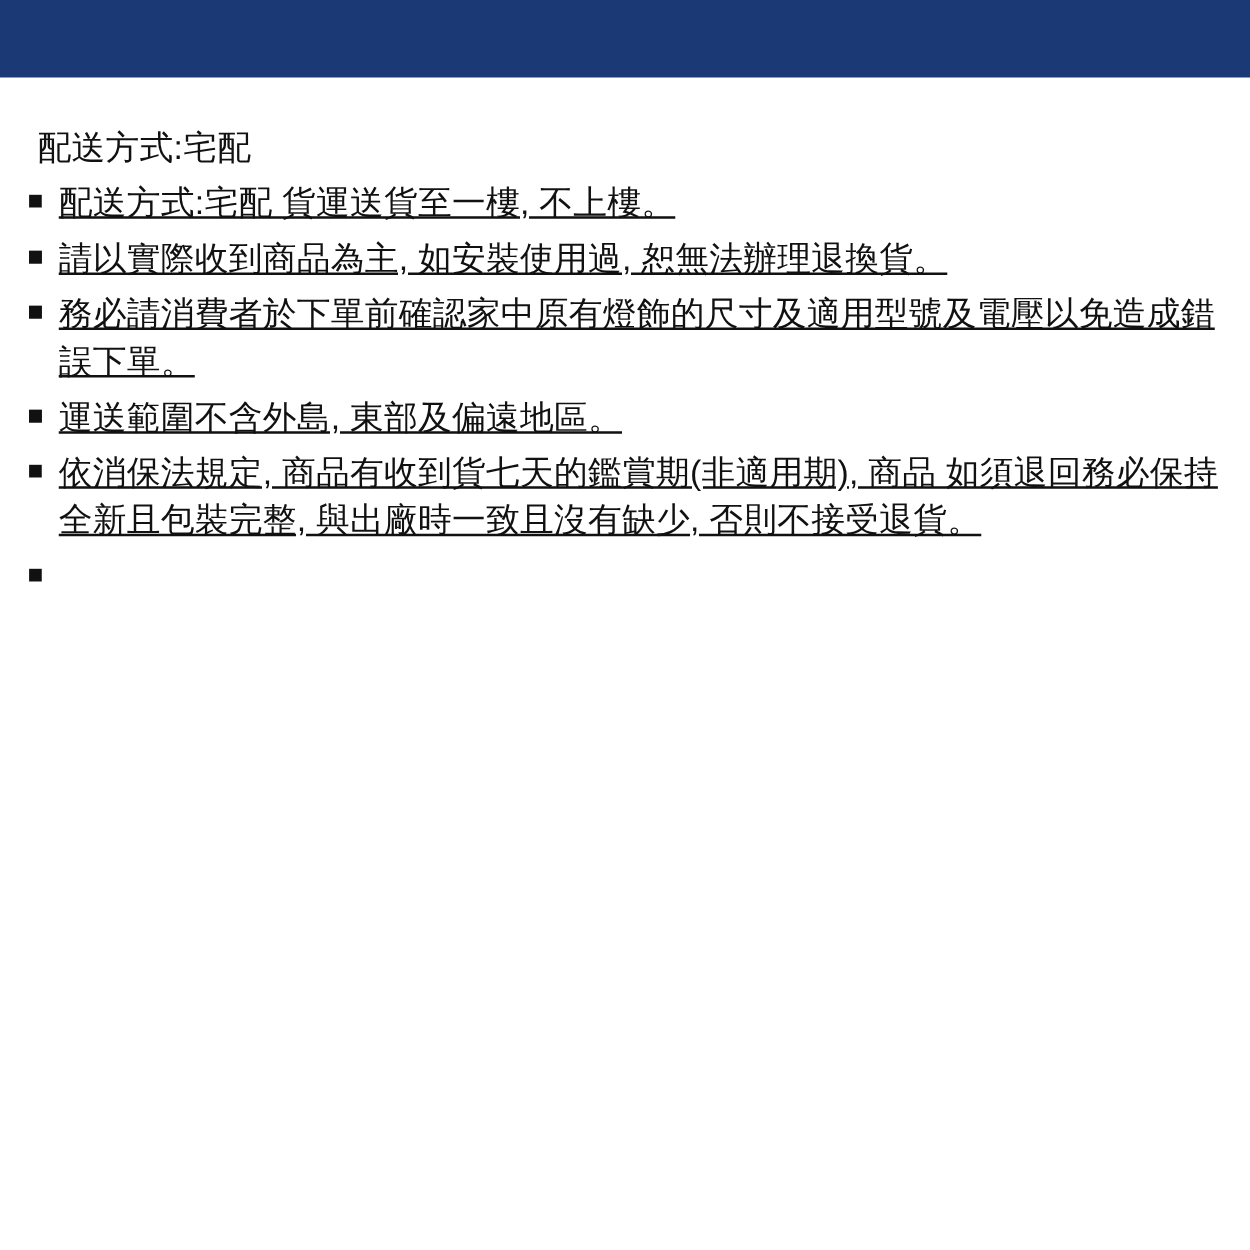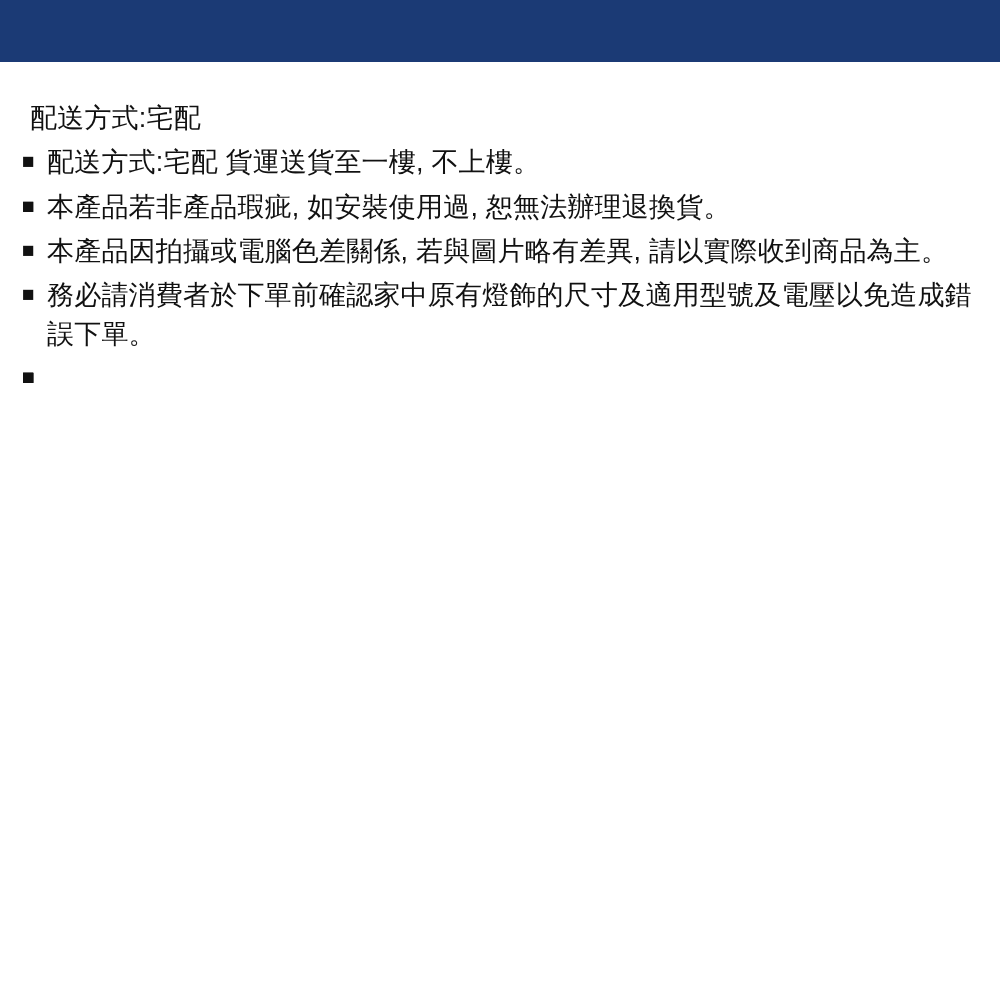--- a/index.html
+++ b/index.html
@@ -62,20 +62,21 @@
     position: absolute;
     left: 0;
     top: 0;
     font-size: 21px;
     line-height: 1.75;
     color: #111111;
   }
   ul.notes li .txt {
     display: inline;
     word-break: break-word;
+    text-decoration: underline;
   }
 </style>
 </head>
 <body style="background: rgb(255, 255, 255);">
 
 <div class="page">
 
   <div class="top-band" style="background: rgb(27, 58, 117);"></div>
 
   <div class="content">
@@ -85,38 +86,39 @@
     <ul class="notes">
       <li>
         <span class="bullet">■</span>
         <span class="txt">配送方式:宅配 貨運送貨至一樓, 不上樓。</span>
       </li>
       <li>
         <span class="bullet">■</span>
       </li>
       <li>
         <span class="bullet">■</span>
-        <span class="txt">本產品若非產品瑕疵, 如安裝使用過, 恕無法辦理退換貨。</span>
+        <span class="txt">請以實際收到商品為主, 如安裝使用過, 恕無法辦理退換貨。</span>
       </li>
       <li>
         <span class="bullet">■</span>
-        <span class="txt">本產品因拍攝或電腦色差關係, 若與圖片略有差異, 請以實際收到商品為主。</span>
       </li>
       <li>
         <span class="bullet">■</span>
         <span class="txt">務必請消費者於下單前確認家中原有燈飾的尺寸及適用型號及電壓以免造成錯誤下單。</span>
       </li>
       <li>
         <span class="bullet">■</span>
       </li>
       <li>
         <span class="bullet">■</span>
+        <span class="txt">運送範圍不含外島, 東部及偏遠地區。</span>
       </li>
       <li>
         <span class="bullet">■</span>
+        <span class="txt">依消保法規定, 商品有收到貨七天的鑑賞期(非適用期), 商品 如須退回務必保持全新且包裝完整, 與出廠時一致且沒有缺少, 否則不接受退貨。</span>
       </li>
       <li>
         <span class="bullet">■</span>
       </li>
     </ul>
 
   </div>
 </div>
 
 </body></html>

